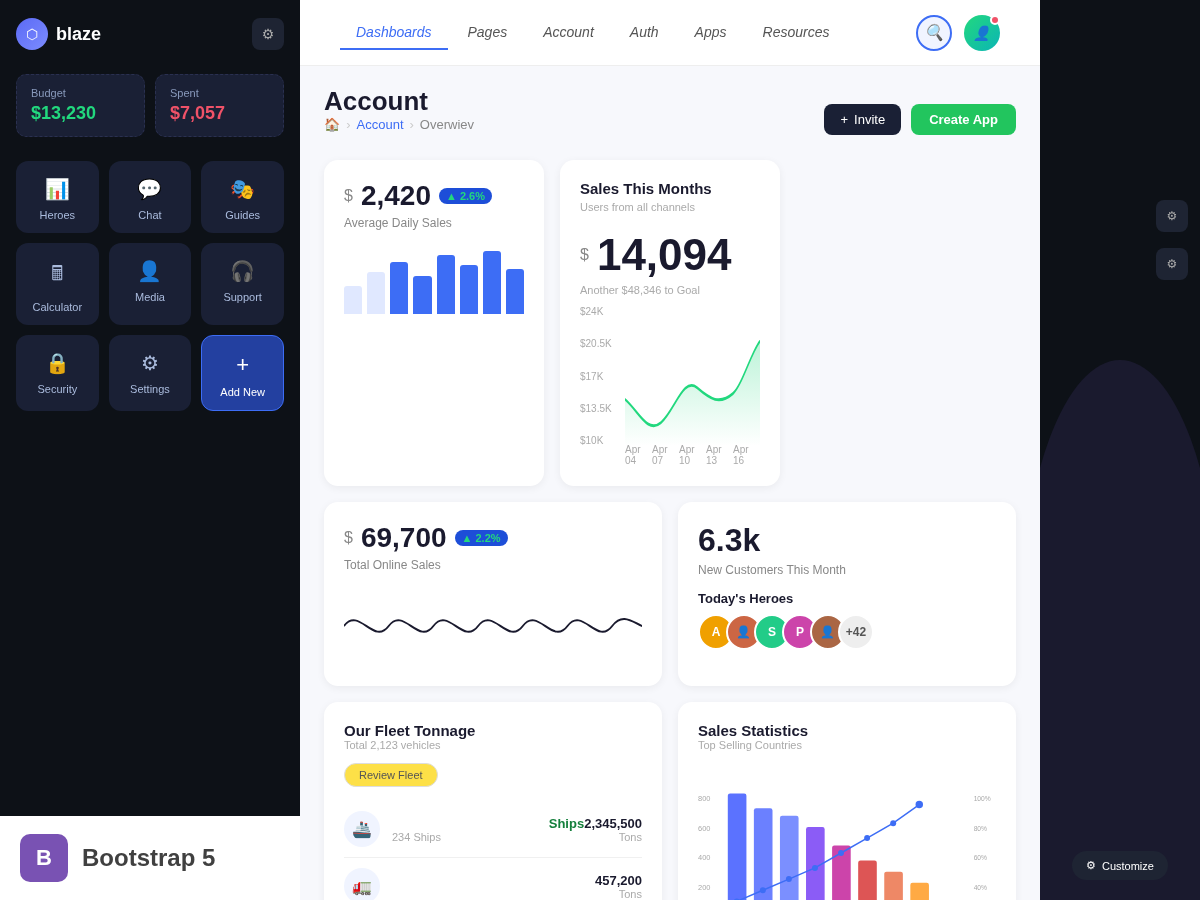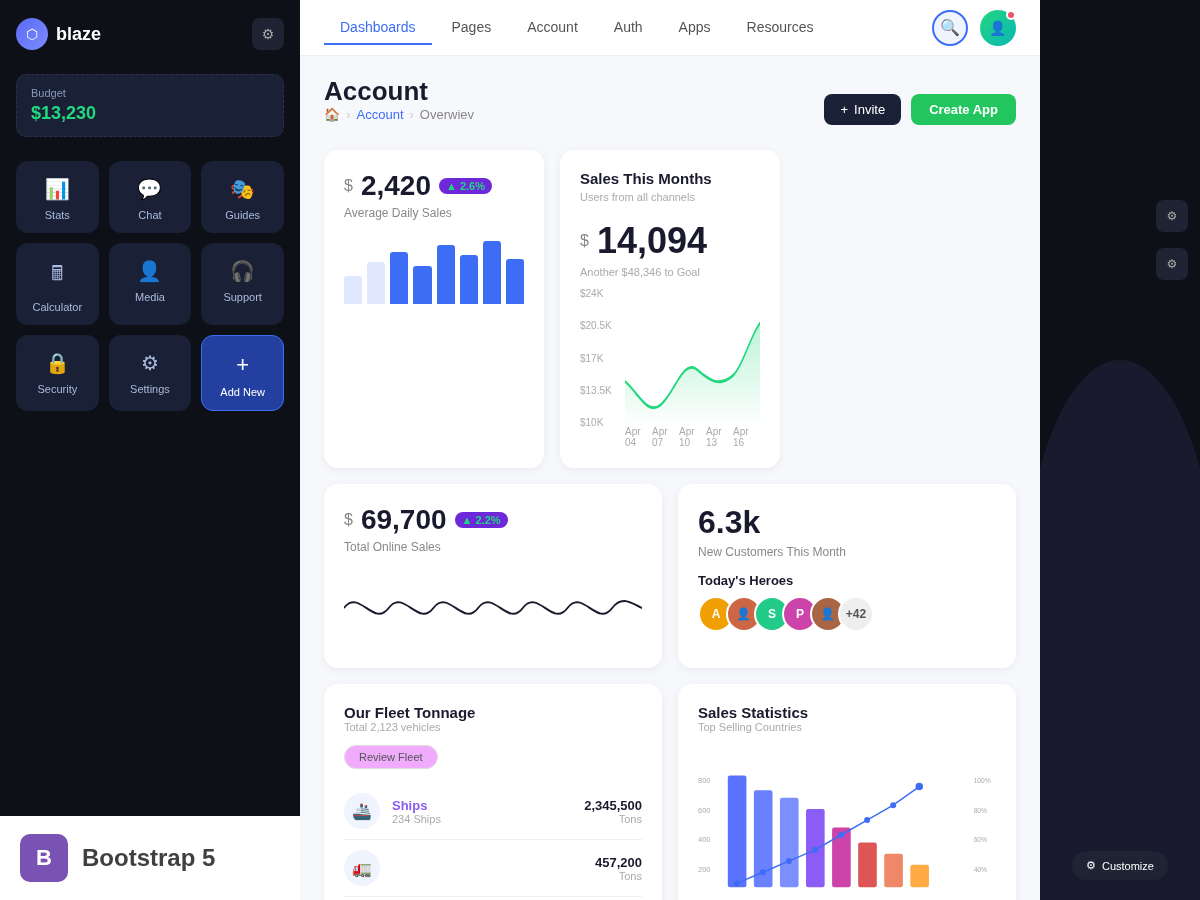--- a/index.html
+++ b/index.html
@@ -150,25 +150,26 @@
       display: flex;
       flex-direction: column;
       overflow: hidden;
       background: white;
     }
 
     
     .top-nav {
       display: flex;
       align-items: center;
-      padding: 0 24px;
+      padding: 0 40px;
       border-bottom: 1px solid #eee;
-      height: 56px;
+      height: 66px;
       gap: 4px;
       justify-content: space-between;
+      font-style: italic;
     }
     .top-nav-left {
       display: flex;
       gap: 4px;
     }
     .top-nav-item {
       padding: 8px 16px;
       font-size: 14px;
       color: #555;
       cursor: pointer;
@@ -306,21 +307,21 @@
       font-weight: 700;
       color: #1a1a2e;
     }
     .stat-badge {
       font-size: 11px;
       font-weight: 600;
       padding: 2px 7px;
       border-radius: 20px;
     }
     .badge-red { background: #fff0f2; color: #f05268; }
-    .badge-green { background: #6d28d9; color: #22d87e; text-align: right; }
+    .badge-green { background: #1d4ed8; color: #22d87e; text-align: right; }
     .stat-label {
       font-size: 12px;
       color: #888;
       margin-bottom: 14px;
     }
     .stat-dollar {
       font-size: 16px;
       color: #888;
       vertical-align: super;
       font-weight: 400;
@@ -375,21 +376,21 @@
       font-weight: 700;
       color: #1a1a2e;
       margin-bottom: 4px;
     }
     .sales-subtitle {
       font-size: 11px;
       color: #aaa;
       margin-bottom: 17px;
     }
     .sales-big-value {
-      font-size: 36px;
+      font-size: 44px;
       font-weight: 800;
       color: #1a1a2e;
     }
     .sales-note {
       font-size: 11px;
       color: #aaa;
       margin-bottom: 10px;
     }
 
     
@@ -477,21 +478,21 @@
       font-weight: 700;
       color: #1a1a2e;
     }
     .section-subtitle {
       font-size: 11px;
       color: #aaa;
       margin-bottom: 12px;
     }
     .review-btn {
       border: 1px solid #ddd;
-      background: #f0abfc;
+      background: #fde047;
       padding: 5px 14px;
       border-radius: 20px;
       font-size: 11px;
       cursor: pointer;
       color: #555;
       margin-bottom: 14px;
     }
     .fleet-item {
       display: flex;
       align-items: center;
@@ -504,21 +505,21 @@
       height: 36px;
       border-radius: 50%;
       background: #f0f4ff;
       display: flex;
       align-items: center;
       justify-content: center;
       font-size: 16px;
       margin-right: 12px;
     }
     .fleet-info { flex: 1; }
-    .fleet-name { font-size: 13px; font-weight: 600; color: #8b5cf6; }
+    .fleet-name { font-size: 13px; font-weight: 600; color: #15803d; text-align: right; }
     .fleet-sub { font-size: 11px; color: #aaa; }
     .fleet-value { text-align: right; }
     .fleet-amount { font-size: 13px; font-weight: 600; color: #1a1a2e; }
     .fleet-unit { font-size: 11px; color: #aaa; }
 
     
     .bar-chart-area {
       position: relative;
       height: 180px;
     }
@@ -594,26 +595,30 @@
       <span class="logo-text">blaze</span>
     </div>
     <div class="settings-icon-btn">⚙</div>
   </div>
 
   <div class="budget-row">
     <div class="budget-card">
       <div class="budget-label">Budget</div>
       <div class="budget-value green">$13,230</div>
     </div>
+    <div class="budget-card">
+      <div class="budget-label">Spent</div>
+      <div class="budget-value red">$7,057</div>
+    </div>
   </div>
 
   <div class="nav-grid">
     <div class="nav-item">
       <span class="nav-item-icon">📊</span>
-      <span class="nav-item-label">Stats</span>
+      <span class="nav-item-label">Heroes</span>
     </div>
     <div class="nav-item">
       <span class="nav-item-icon">💬</span>
       <span class="nav-item-label">Chat</span>
     </div>
     <div class="nav-item">
       <span class="nav-item-icon">🎭</span>
       <span class="nav-item-label">Guides</span>
     </div>
     <div class="nav-item">

